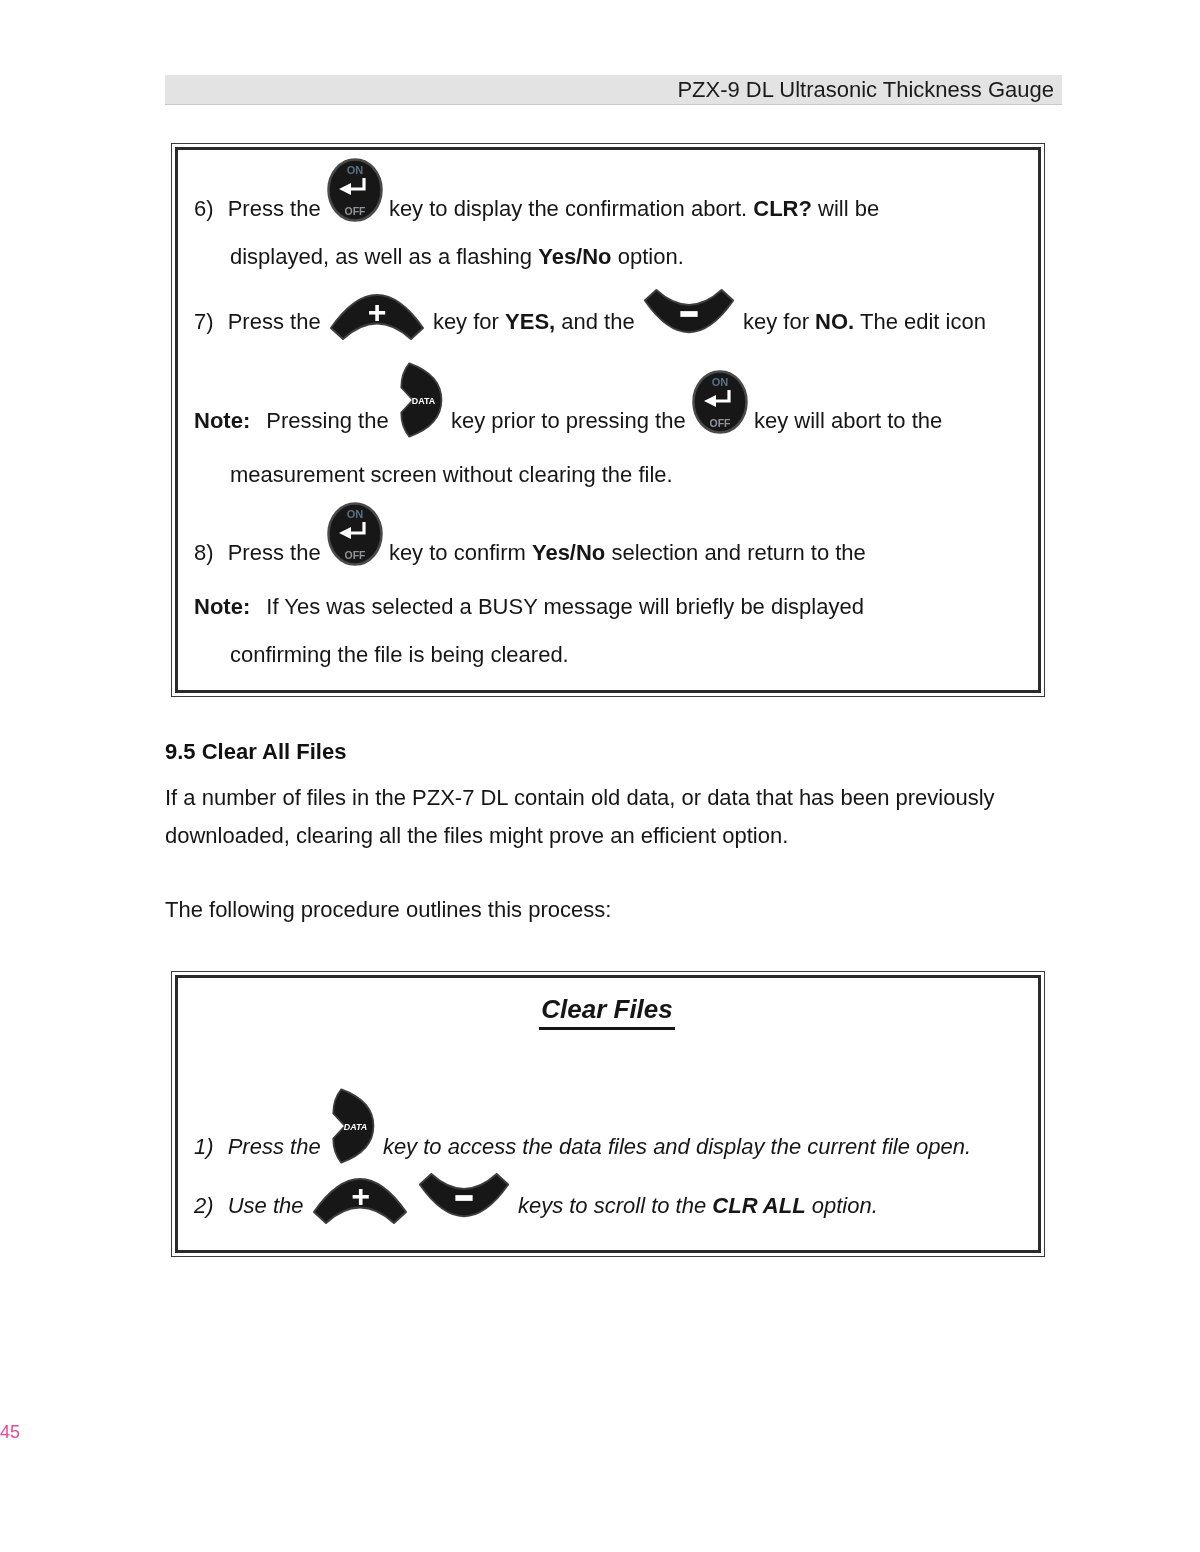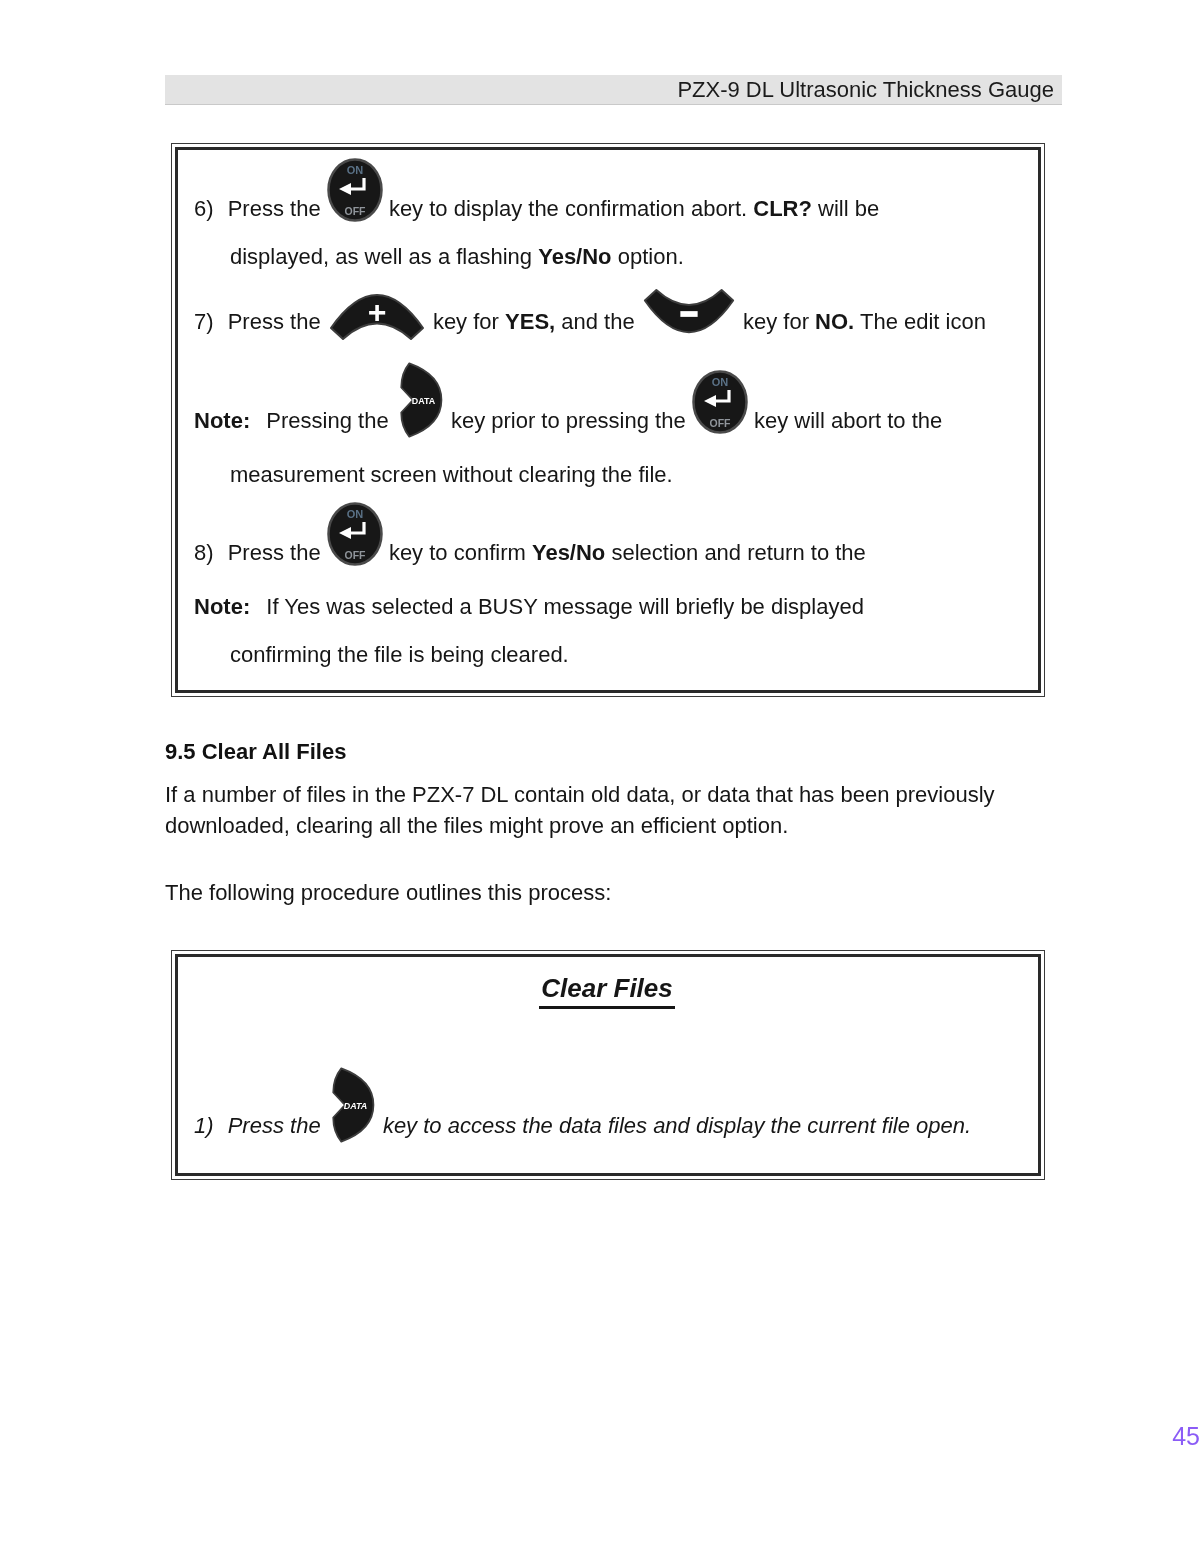--- a/index.html
+++ b/index.html
@@ -35,34 +35,34 @@
   .mt12 { margin-top:12px; }
   .mt24 { margin-top:24px; }
 
   svg.key { display:inline-block; }
   .k-onoff { width:56px; height:64px; vertical-align:-6px; }
   .k-plus  { width:100px; height:52px; vertical-align:-11px; }
   .k-minus { width:96px; height:52px; vertical-align:-11px; }
   .k-data  { width:50px; height:84px; vertical-align:-14px; }
 
   .sec-heading { margin-top:46px; font-size:22px; font-weight:bold; color:#111; }
-  .para { margin-top:14px; font-size:22px; line-height:31px; width:897px; }
+  .para { margin-top:14px; font-size:22px; line-height:38px; width:897px; }
   .para2 { margin-top:36px; }
 
   .box-title-row { text-align:center; margin-top:4px; }
   .box-title {
     display:inline-block; font-size:26px; font-weight:bold;
     border-bottom:3px solid #161616; padding:0 2px 2px 2px;
   }
   .s1row { margin-top:54px; }
   .s2row { margin-top:4px; }
 
   .footer-page {
     position:absolute; left:0; top:1422px; width:100%;
-    text-align:right; font-size:25px; color:#8b5cf6;
+    text-align:left; font-size:18px; color:#ec4899;
   }
   .defs-hidden { position:absolute; width:0; height:0; overflow:hidden; }
 </style>
 </head>
 <body>
 
 <svg class="defs-hidden" aria-hidden="true">
   <defs>
     <symbol id="k-onoff" viewBox="0 0 56 64">
       <ellipse cx="28" cy="32" rx="26.5" ry="30.5" fill="#171717" stroke="#4a4a4a" stroke-width="2.5"></ellipse>
@@ -175,18 +175,31 @@
 
       <div class="line s1row">
         <span class="num">1)</span>
         <span>Press the</span>
         <svg class="key k-data">
             <use href="#k-data"></use>
           </svg>
         <span>key to access the data files and display the current file open.</span>
       </div>
 
+      <div class="line s2row">
+        <span class="num">2)</span>
+        <span>Use the</span>
+        <svg class="key k-plus">
+            <use href="#k-plus"></use>
+          </svg>
+        <svg class="key k-minus">
+            <use href="#k-minus"></use>
+          </svg>
+        <span>keys to scroll to the</span>
+        <b>CLR ALL</b>
+        <span>option.</span>
+      </div>
     </div>
 
   </div>
 
   <div class="footer-page">45</div>
 </div>
 
 </body></html>

